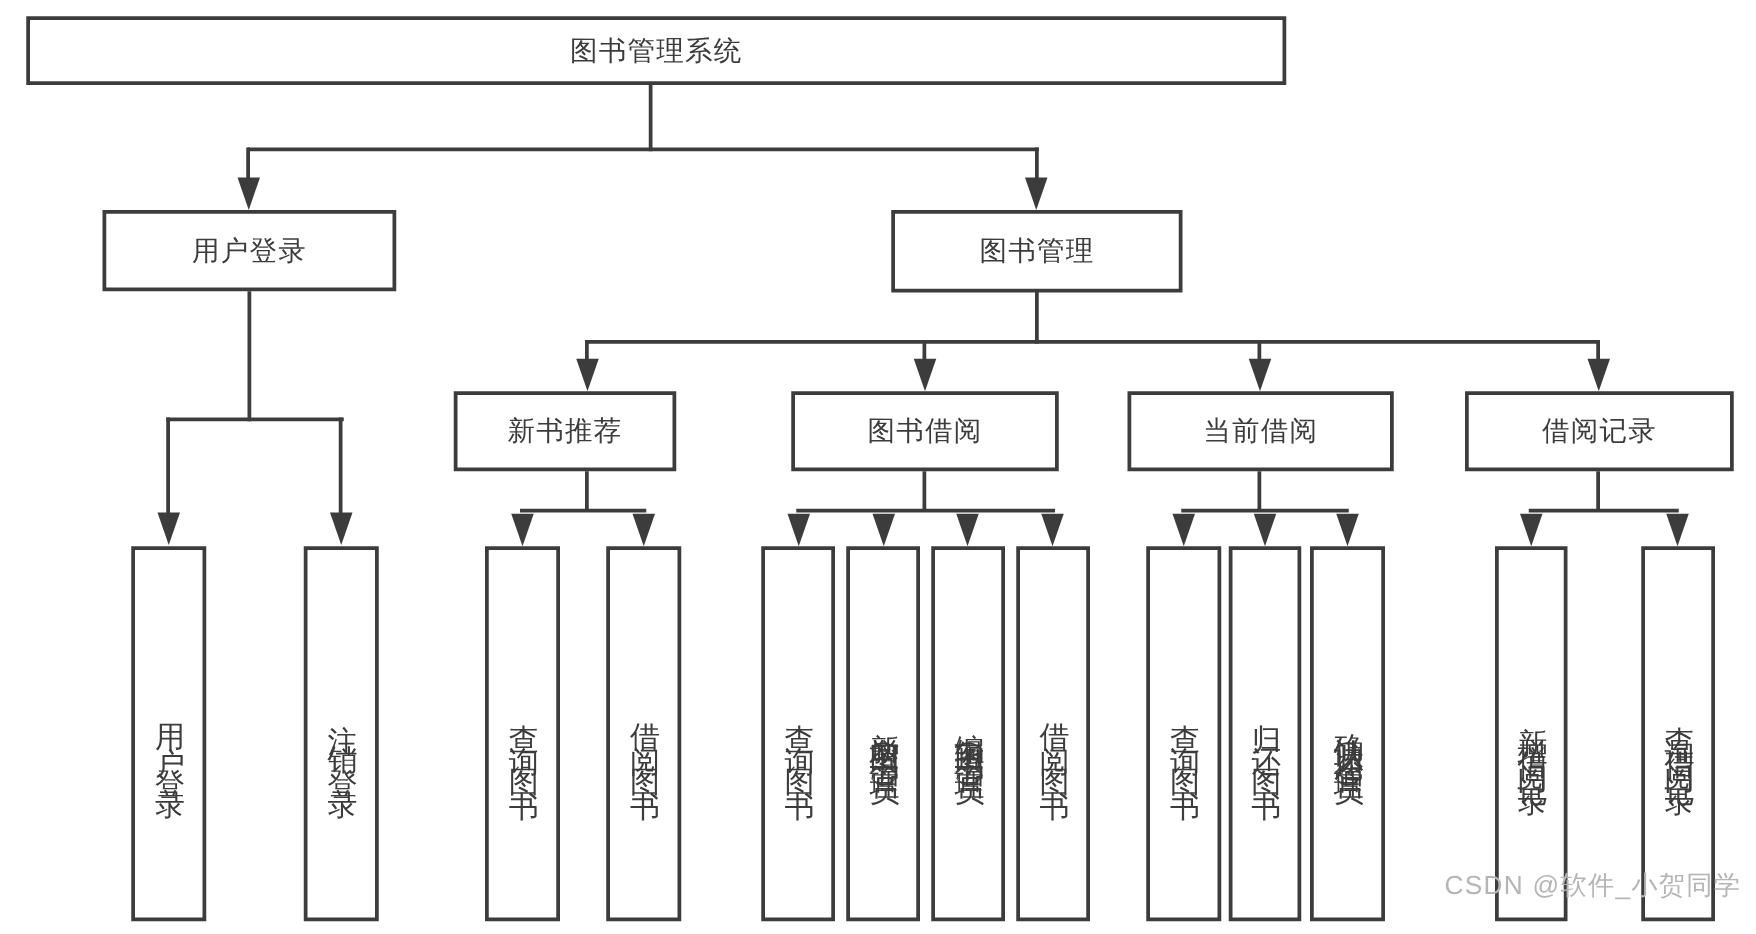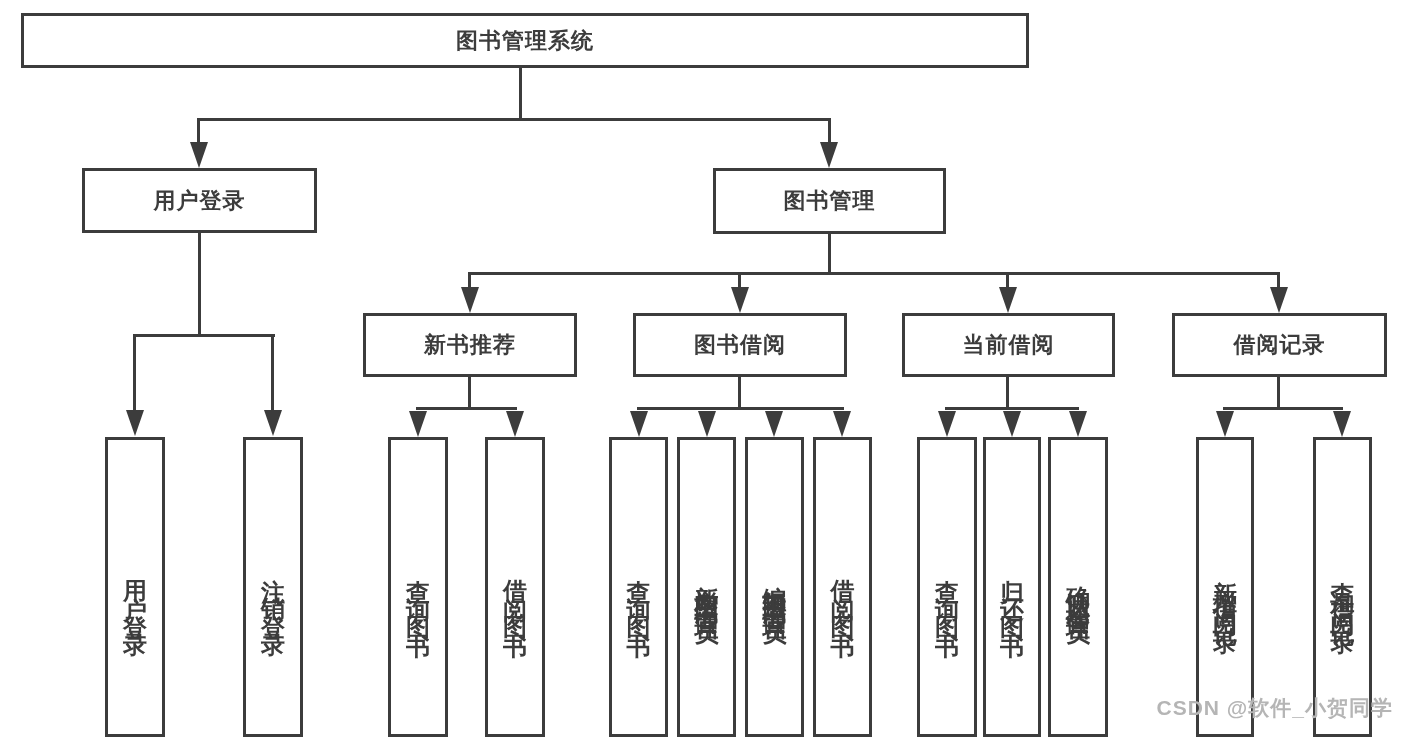--- a/index.html
+++ b/index.html
@@ -12,21 +12,20 @@
   html, body {
     background: var(--background);
     font-family: "Liberation Sans", "DejaVu Sans", sans-serif;
   }
   .canvas {
     position: relative;
     width: 1405px;
     height: 747px;
     background: var(--background);
     overflow: hidden;
-    font-weight: bold;
   }
   .box {
     position: absolute;
     border: 3px solid var(--line);
     background: var(--background);
     display: flex;
     align-items: center;
     justify-content: center;
     color: var(--text);
   }
@@ -98,21 +97,21 @@
   <div class="line" style="left:468px;  top:272px; width:812px; height:3px"></div>
   <div class="line" style="left:468px;  top:272px; width:3px;   height:17px"></div>
   <div class="line" style="left:738px;  top:272px; width:3px;   height:17px"></div>
   <div class="line" style="left:1006px; top:272px; width:3px;   height:17px"></div>
   <div class="line" style="left:1277px; top:272px; width:3px;   height:17px"></div>
   <div class="arrow" style="left:461px;  top:287px"></div>
   <div class="arrow" style="left:731px;  top:287px"></div>
   <div class="arrow" style="left:999px;  top:287px"></div>
   <div class="arrow" style="left:1270px; top:287px"></div>
 
-  <div class="box hbox" style="left:363px; top:313px; width:214px; height:64px">
+  <div class="box hbox" style="left:363px; top:313px; width:178px; height:64px">
     <span>新书推荐</span>
   </div>
   <div class="box hbox" style="left:633px; top:313px; width:214px; height:64px">
     <span>图书借阅</span>
   </div>
   <div class="box hbox" style="left:902px; top:313px; width:213px; height:64px">
     <span>当前借阅</span>
   </div>
   <div class="box hbox" style="left:1172px; top:313px; width:215px; height:64px">
     <span>借阅记录</span>

